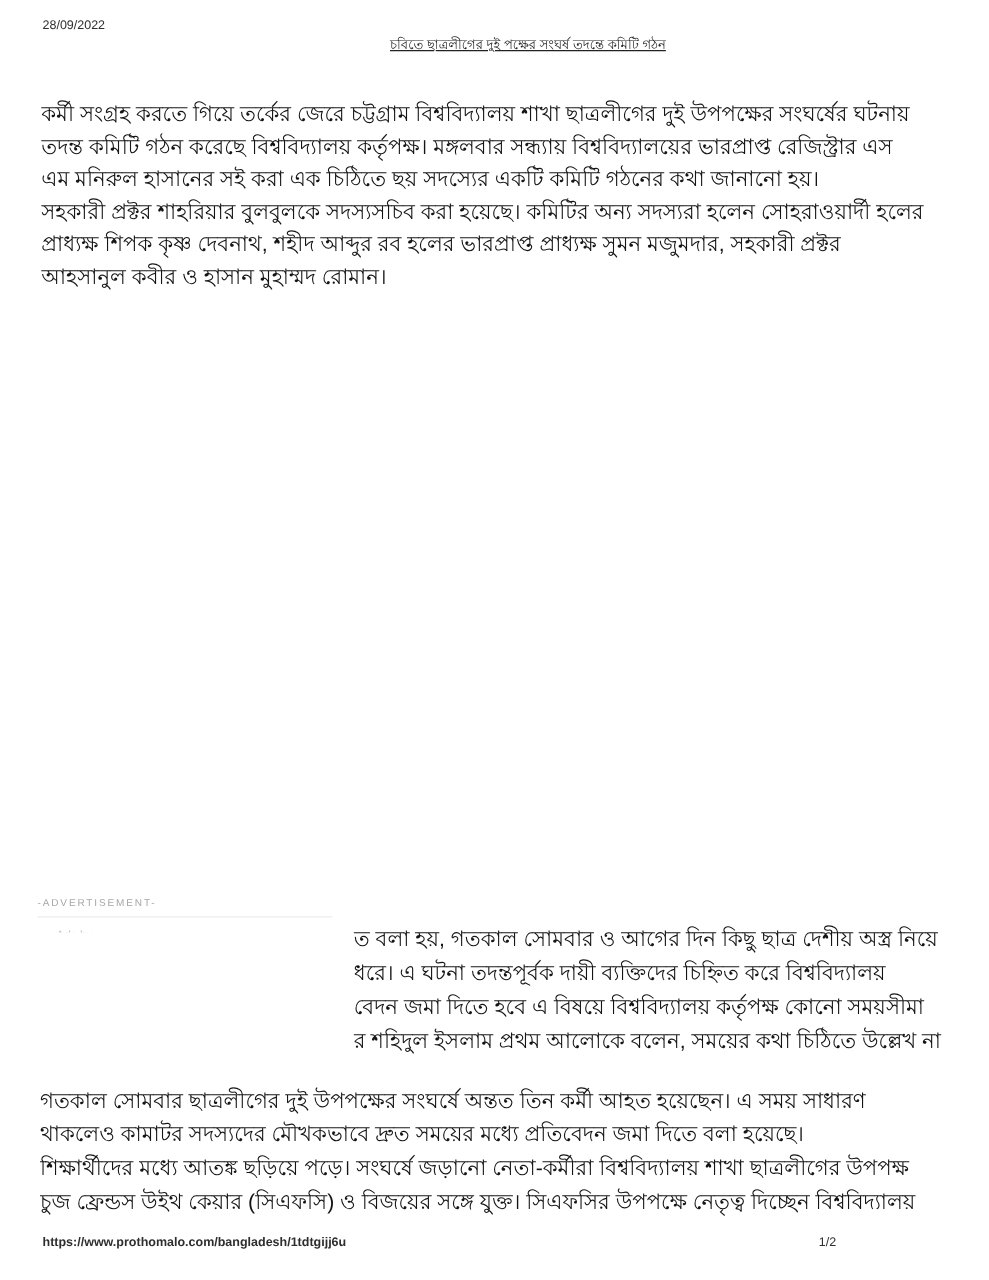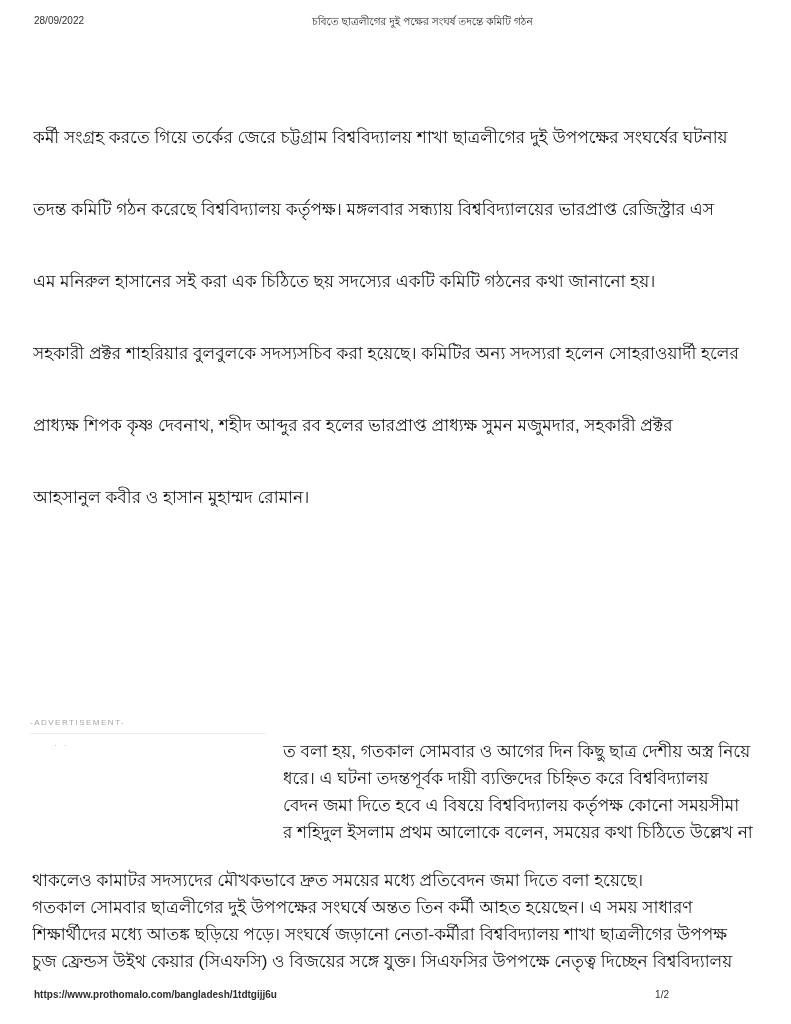--- a/index.html
+++ b/index.html
@@ -16,31 +16,32 @@
     width: 711px; height: 1024px;
     background: #ffffff;
   }
   
   .hdr-date {
     position: absolute; left: 34px; top: 15px;
     font-size: 10px; color: #2e2e2e;
     white-space: nowrap;
   }
   .hdr-title {
-    position: absolute; left: 312px; top: 14px;
+    position: absolute; left: 312px; top: 28px;
     font-size: 10.5px; color: #222222;
     white-space: nowrap;
+    text-decoration: underline;
   }
   
   .article-top {
     position: absolute; left: 33px; top: 79px;
     width: 740px;
     font-size: 17px; color: #141414;
   }
-  .article-top .line { line-height: 26px; white-space: nowrap; overflow: hidden; margin-top: 46px; }
+  .article-top .line { line-height: 26px; white-space: nowrap; overflow: hidden; }
   
   .ad-block {
     position: absolute; left: 30px; top: 718px;
     width: 236px;
   }
   .ad-label {
     text-align: left;
     font-size: 8px; letter-spacing: 1.5px;
     color: #a6a6a6;
     white-space: nowrap;
@@ -112,22 +113,22 @@
   </div>
 
   <div class="beside-ad">
     <div class="line">ত বলা হয়, গতকাল সোমবার ও আগের দিন কিছু ছাত্র দেশীয় অস্ত্র নিয়ে</div>
     <div class="line">ধরে। এ ঘটনা তদন্তপূর্বক দায়ী ব্যক্তিদের চিহ্নিত করে বিশ্ববিদ্যালয়</div>
     <div class="line">বেদন জমা দিতে হবে এ বিষয়ে বিশ্ববিদ্যালয় কর্তৃপক্ষ কোনো সময়সীমা</div>
     <div class="line">র শহিদুল ইসলাম প্রথম আলোকে বলেন, সময়ের কথা চিঠিতে উল্লেখ না</div>
   </div>
 
   <div class="article-bottom">
+    <div class="line">গতকাল সোমবার ছাত্রলীগের দুই উপপক্ষের সংঘর্ষে অন্তত তিন কর্মী আহত হয়েছেন। এ সময় সাধারণ</div>
     <div class="line">থাকলেও কামাটর সদস্যদের মৌখকভাবে দ্রুত সময়ের মধ্যে প্রতিবেদন জমা দিতে বলা হয়েছে।</div>
-    <div class="line">গতকাল সোমবার ছাত্রলীগের দুই উপপক্ষের সংঘর্ষে অন্তত তিন কর্মী আহত হয়েছেন। এ সময় সাধারণ</div>
     <div class="line">শিক্ষার্থীদের মধ্যে আতঙ্ক ছড়িয়ে পড়ে। সংঘর্ষে জড়ানো নেতা-কর্মীরা বিশ্ববিদ্যালয় শাখা ছাত্রলীগের উপপক্ষ</div>
     <div class="line">চুজ ফ্রেন্ডস উইথ কেয়ার (সিএফসি) ও বিজয়ের সঙ্গে যুক্ত। সিএফসির উপপক্ষে নেতৃত্ব দিচ্ছেন বিশ্ববিদ্যালয়</div>
   </div>
 
   <span class="ftr-url">https://www.prothomalo.com/bangladesh/1tdtgijj6u</span>
   <span class="ftr-page">1/2</span>
 
 </div>
 
 </body></html>

